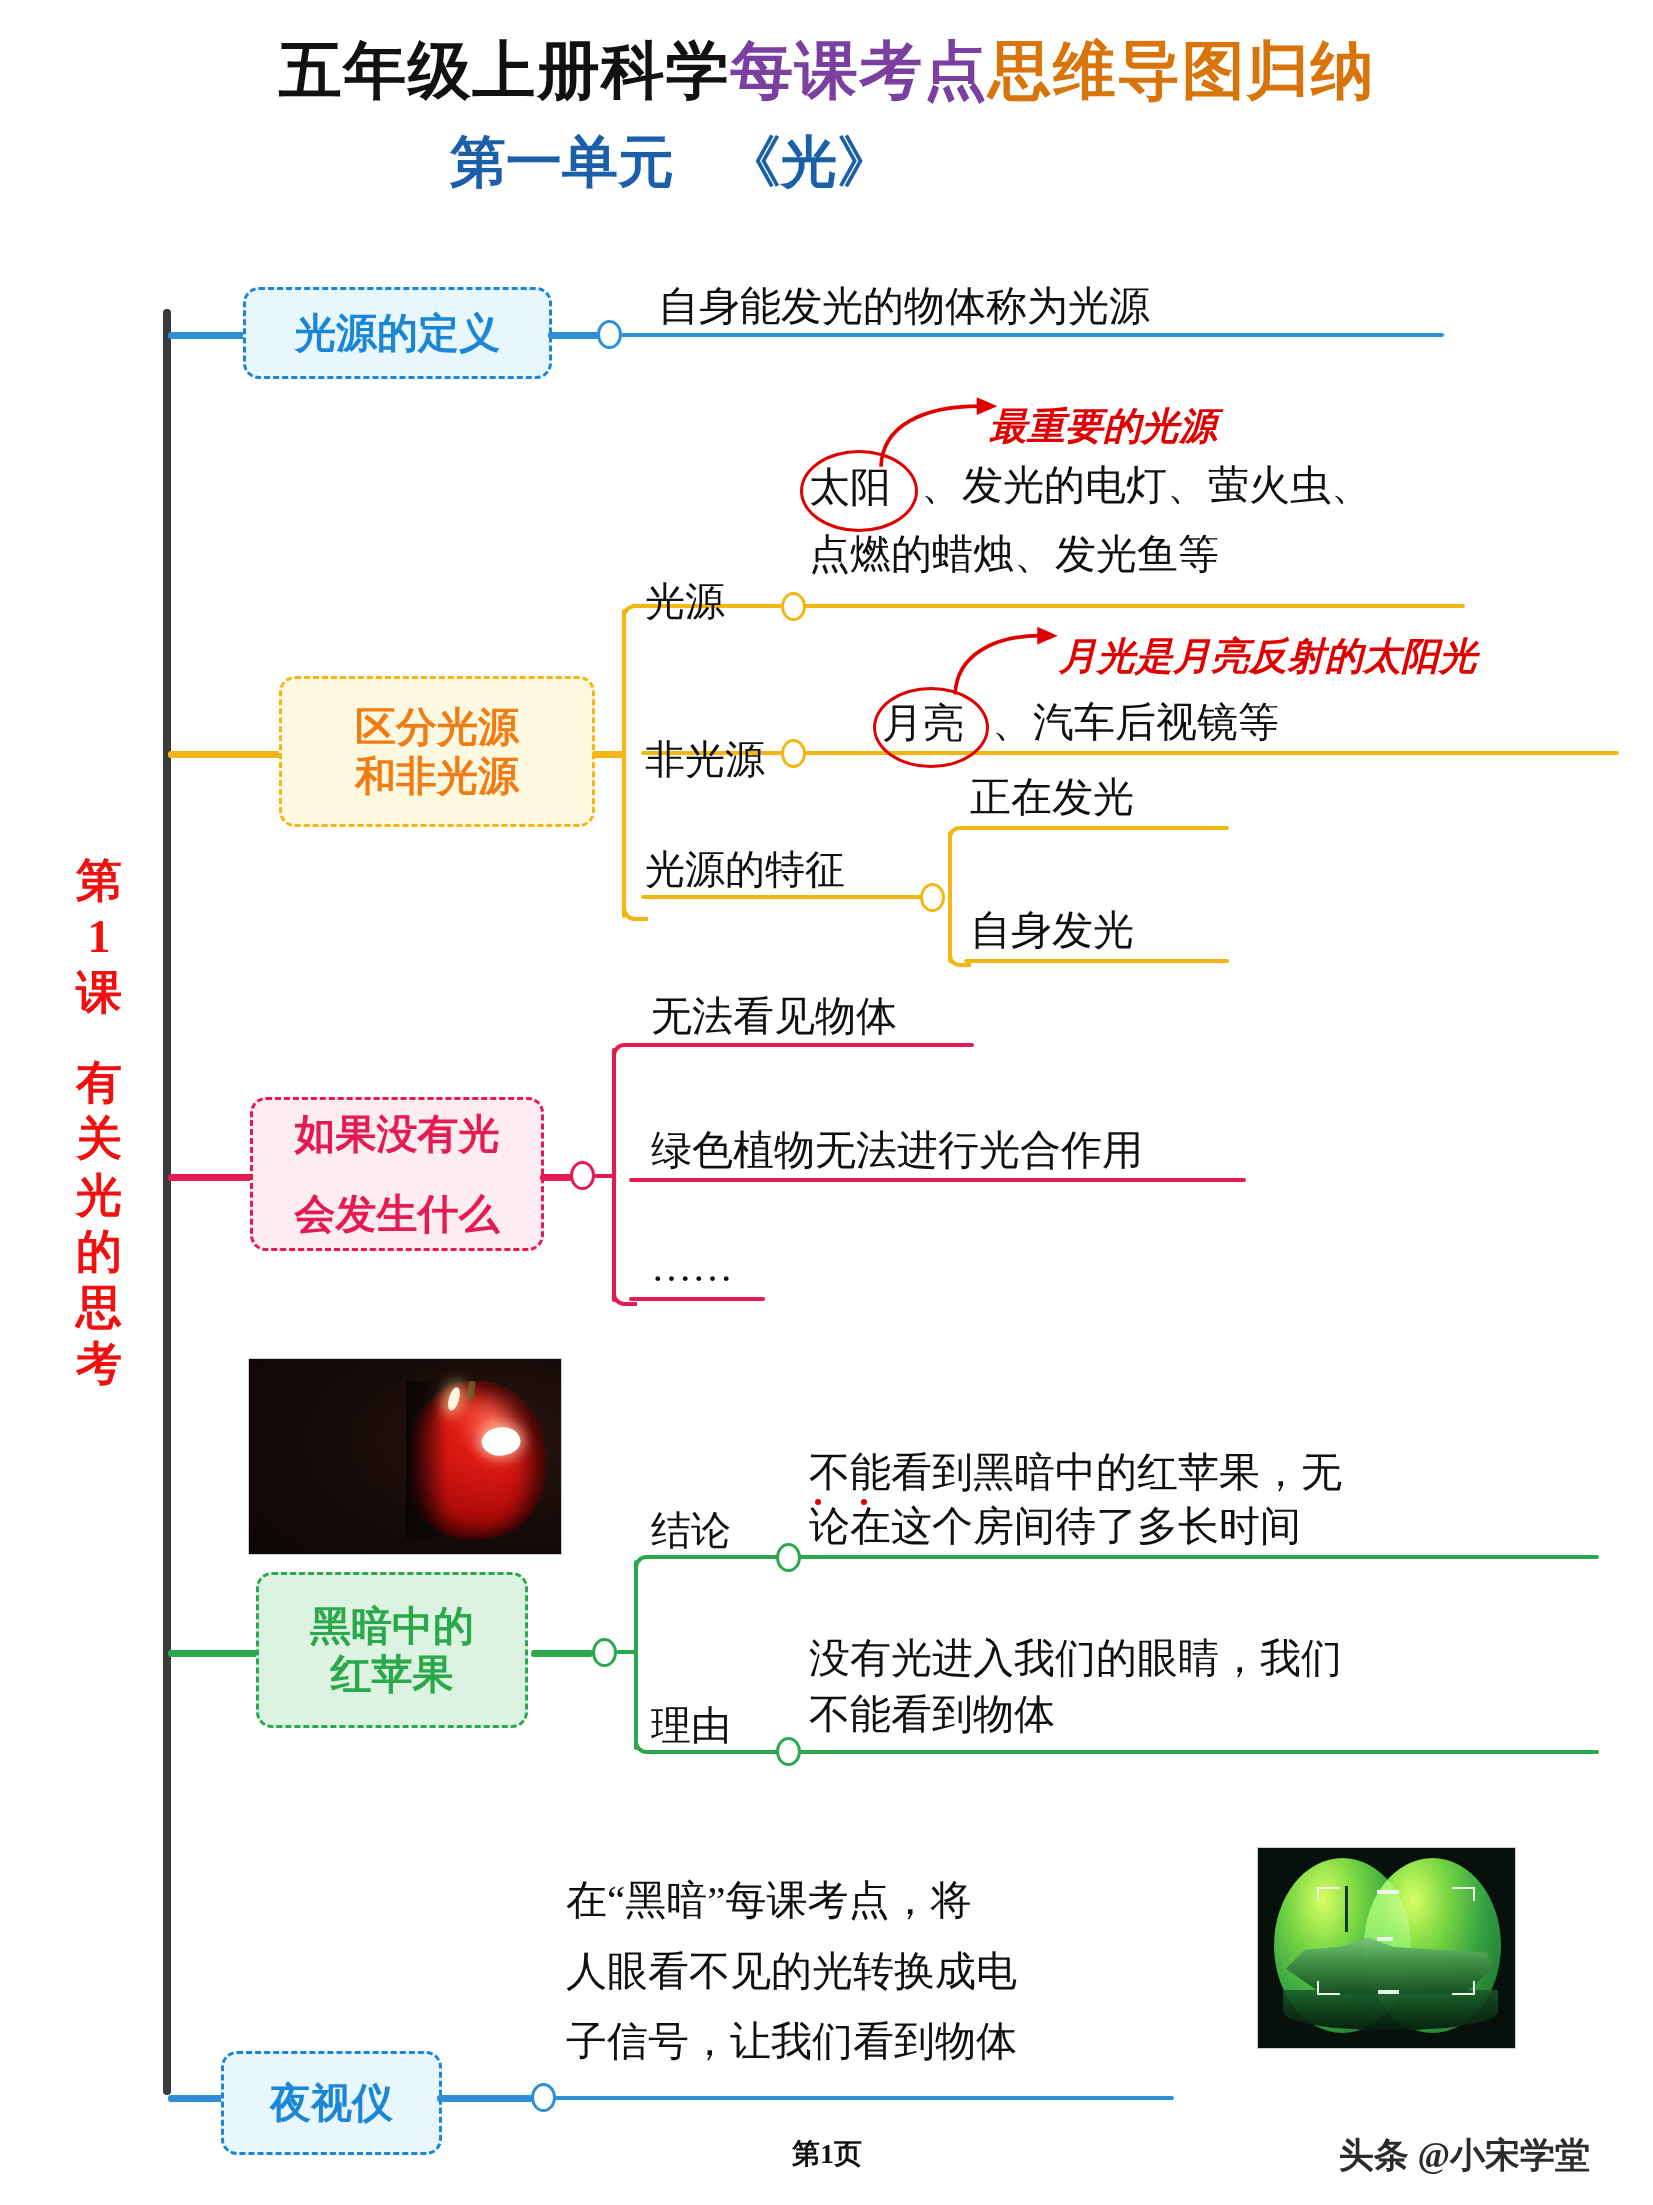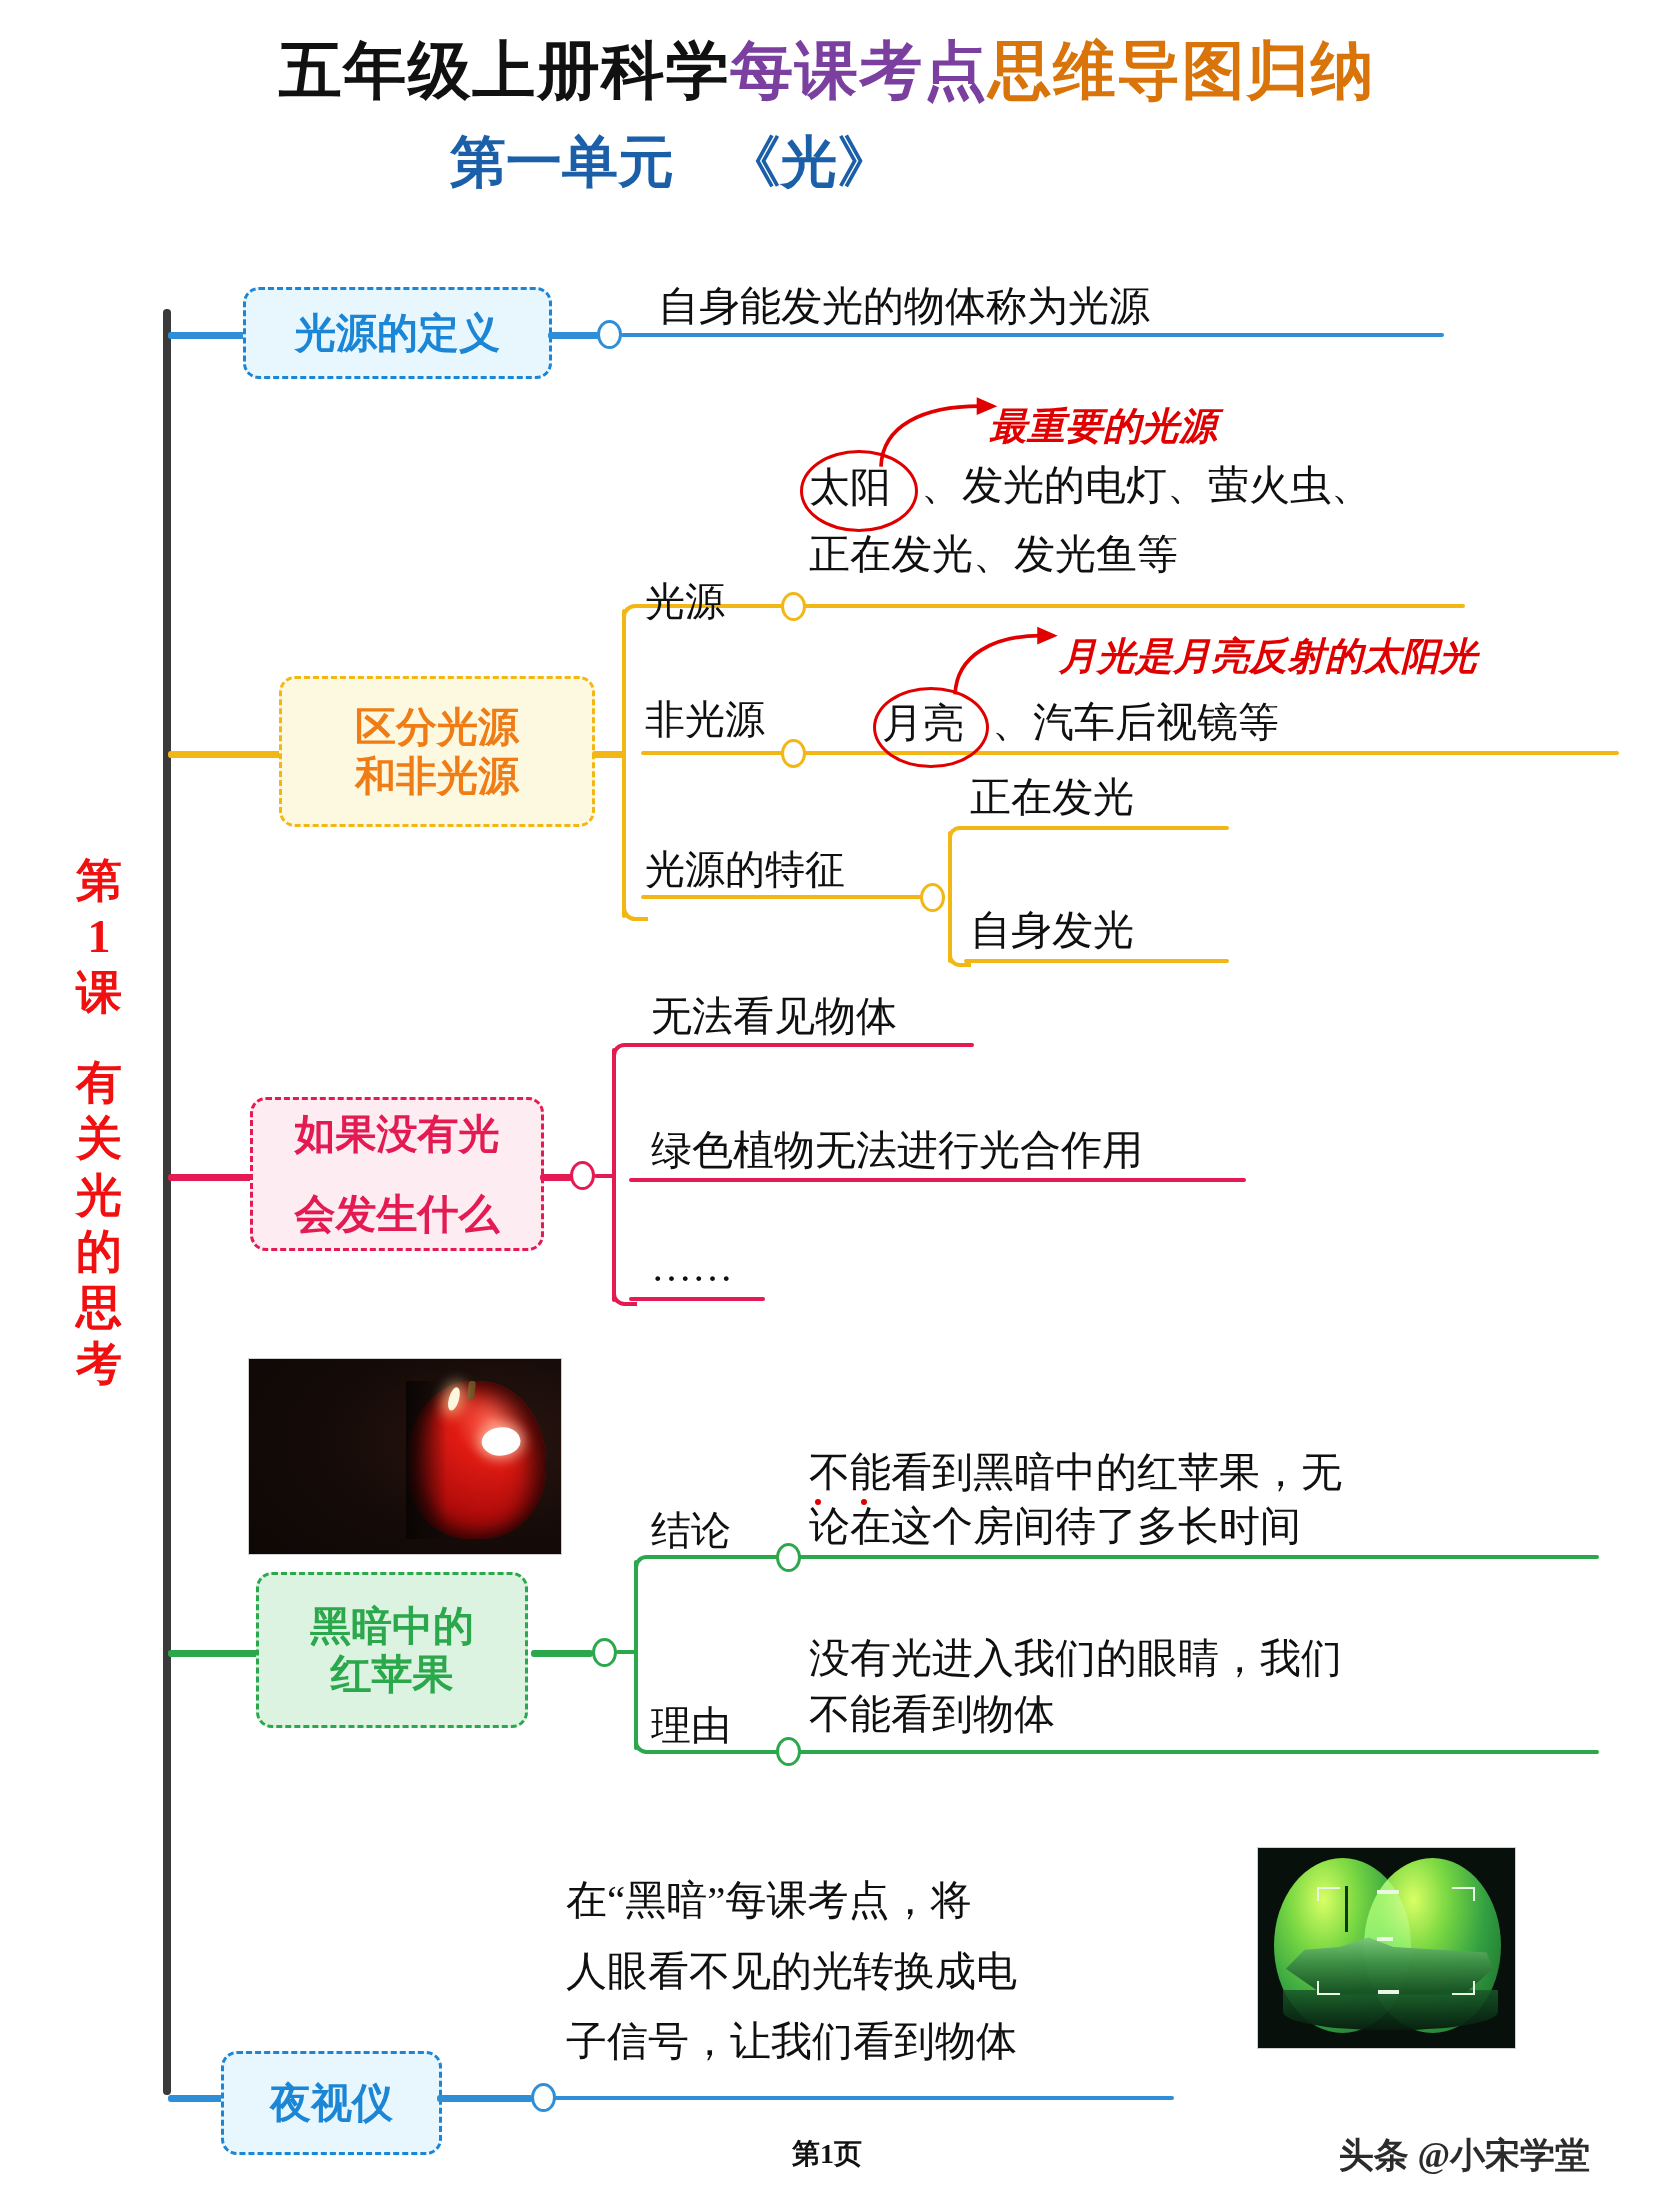--- a/index.html
+++ b/index.html
@@ -210,31 +210,31 @@
 
 <div class="abs hline c-gold" style="left:641px;top:604px;width:147px;height:4.4px;"></div>
 <div class="abs dot d-gold" style="left:781px;top:592px;"></div>
 <div class="abs hline c-gold" style="left:803px;top:604px;width:662px;height:3.7px;"></div>
 <div class="abs label" style="left:645px;top:550px;margin-top:24px;">光源</div>
 <div class="abs ctext" style="left:809px;top:460px;">
   <span style="display:inline-block;width:112px;"></span><span>、发光的电灯、萤火虫、</span>
 </div>
 <div class="abs ctext" style="left:809px;top:462px;color:#101010;">太阳</div>
 <div class="abs ovalmark" style="left:800px;top:450px;width:118px;height:82px;"></div>
-<div class="abs ctext" style="left:809px;top:529px;">正在发光、发光鱼等</div>
+<div class="abs ctext" style="left:809px;top:529px;">点燃的蜡烛、发光鱼等</div>
 <div class="abs annot" style="left:989px;top:401px;">最重要的光源</div>
 <svg class="abs" style="left:853px;top:390px;" width="162" height="81" viewBox="0 0 220 110">
   <path d="M 38 104 C 40 48, 96 22, 172 22" stroke="#E00000" stroke-width="5" fill="none"></path>
   <path d="M 168 10 L 196 22 L 168 34 Z" fill="#E00000"></path>
 </svg>
 
 <div class="abs hline c-gold" style="left:641px;top:751px;width:147px;height:4.4px;"></div>
 <div class="abs dot d-gold" style="left:781px;top:739px;"></div>
 <div class="abs hline c-gold" style="left:803px;top:751px;width:816px;height:3.7px;"></div>
-<div class="abs label" style="left:645px;top:692px;">非光源</div>
+<div class="abs label" style="left:645px;top:732px;">非光源</div>
 <div class="abs ctext" style="left:882px;top:697px;">
   <span style="display:inline-block;width:110px;"></span><span>、汽车后视镜等</span>
 </div>
 <div class="abs ctext" style="left:882px;top:698px;">月亮</div>
 <div class="abs ovalmark" style="left:873px;top:687px;width:116px;height:81px;"></div>
 <div class="abs annot" style="left:1059px;top:631px;">月光是月亮反射的太阳光</div>
 <svg class="abs" style="left:930px;top:621px;" width="147" height="77" viewBox="0 0 200 105">
   <path d="M 34 100 C 36 46, 88 20, 150 20" stroke="#E00000" stroke-width="5" fill="none"></path>
   <path d="M 146 8 L 174 20 L 146 32 Z" fill="#E00000"></path>
 </svg>

